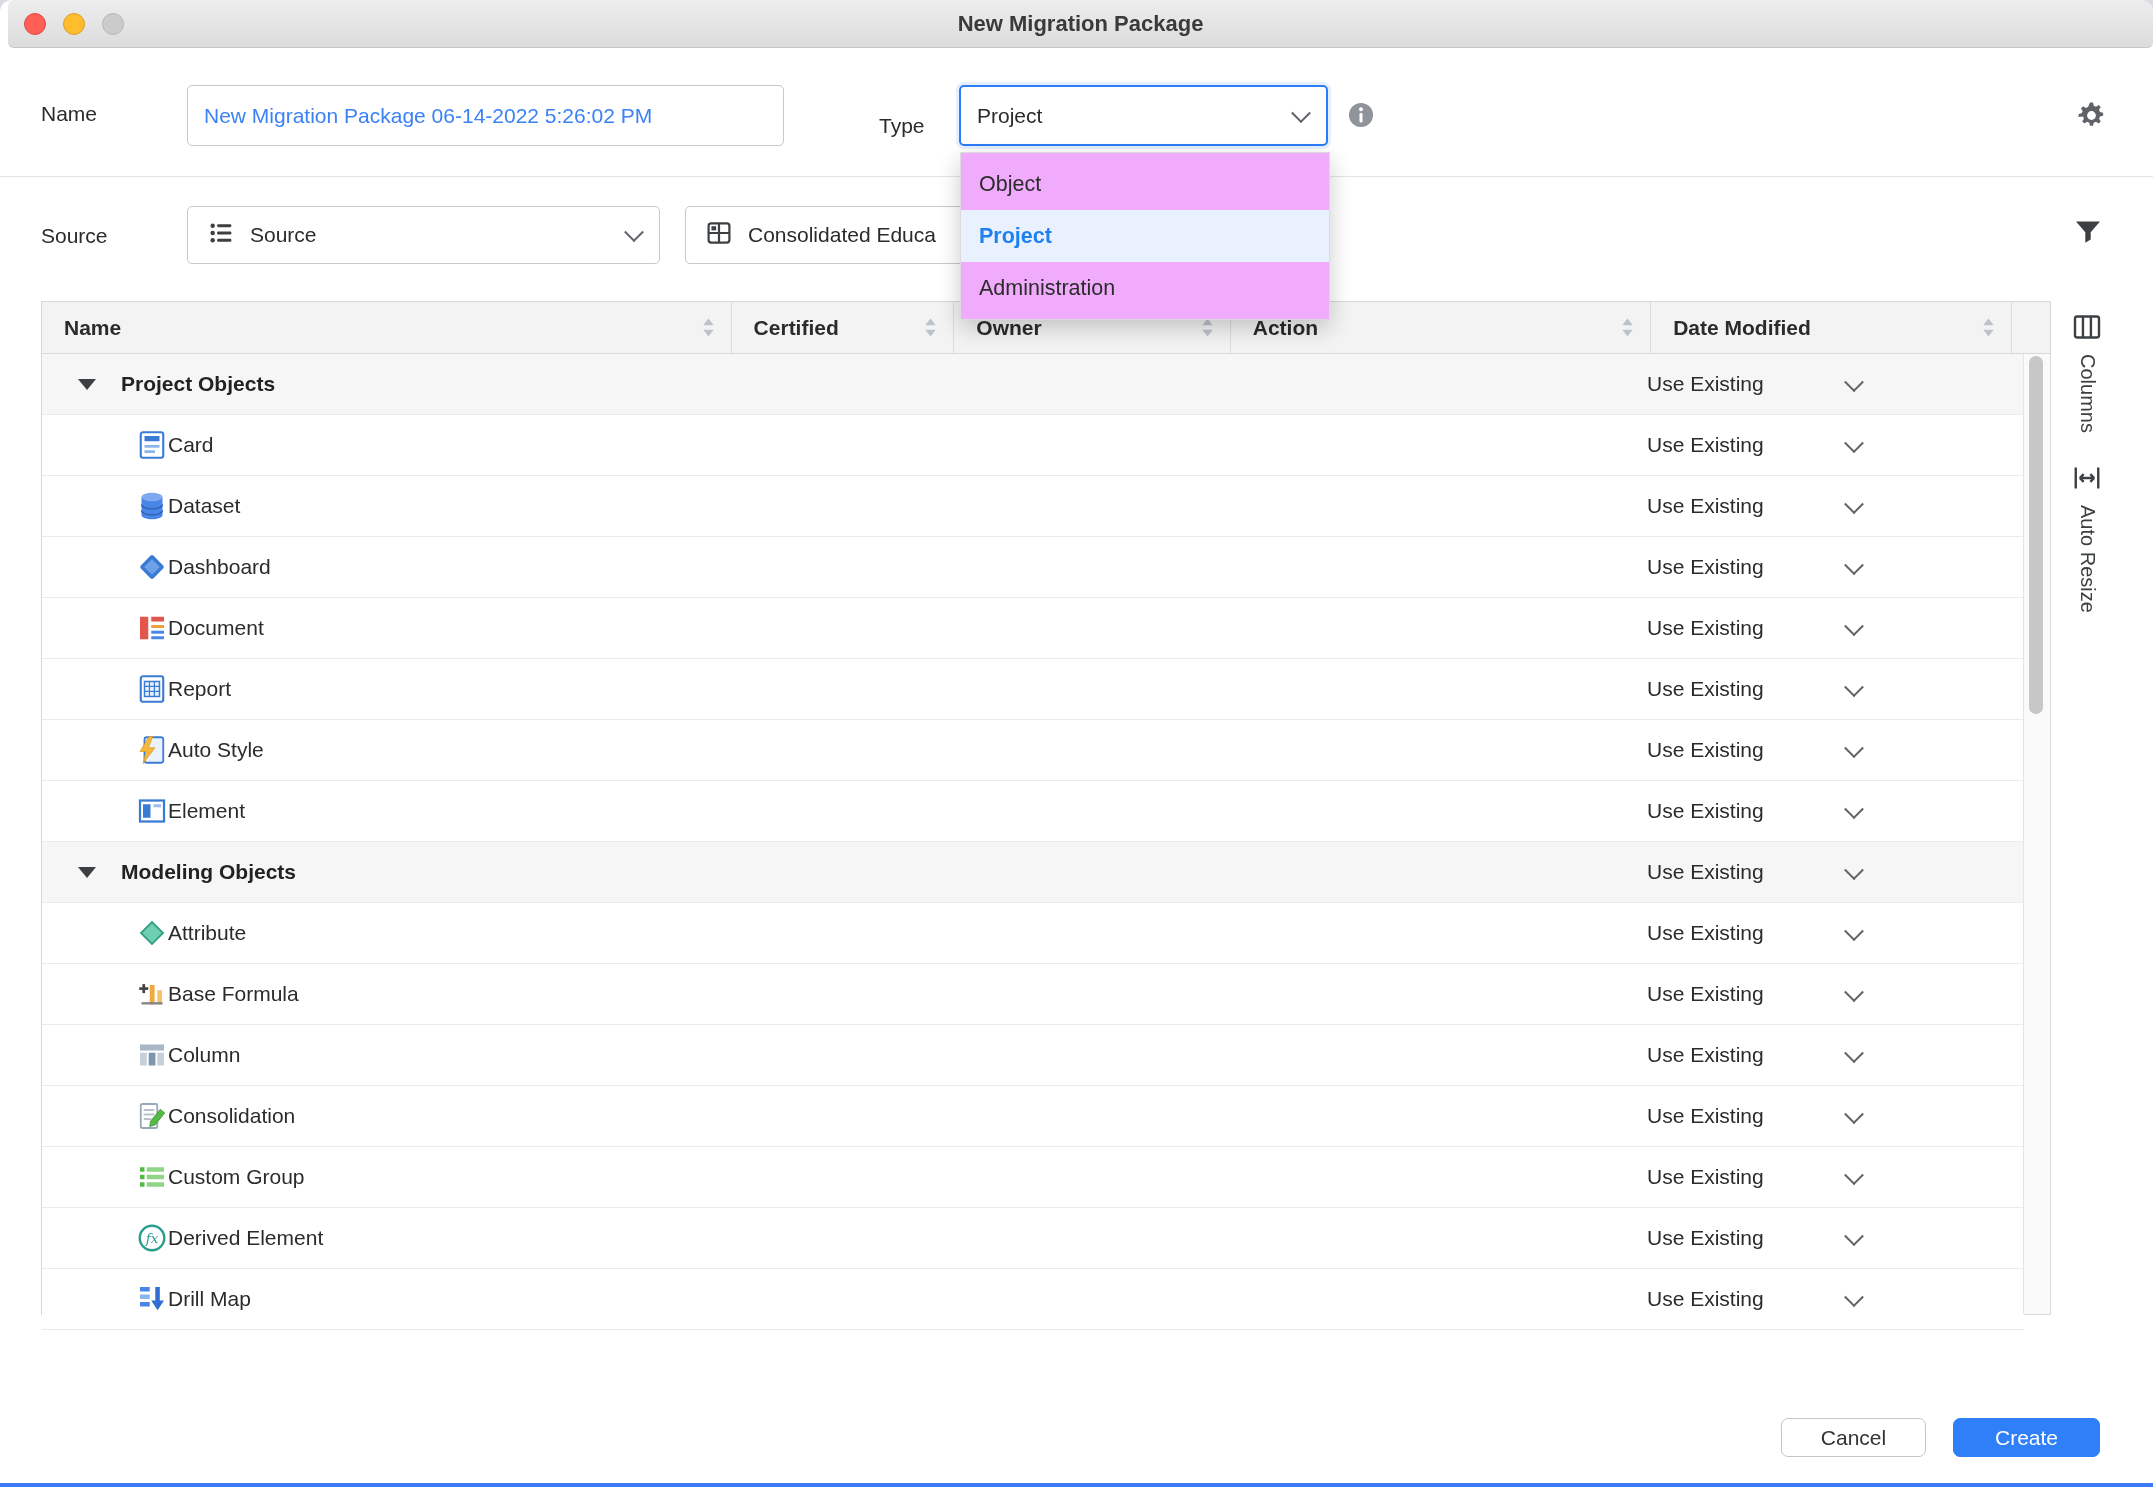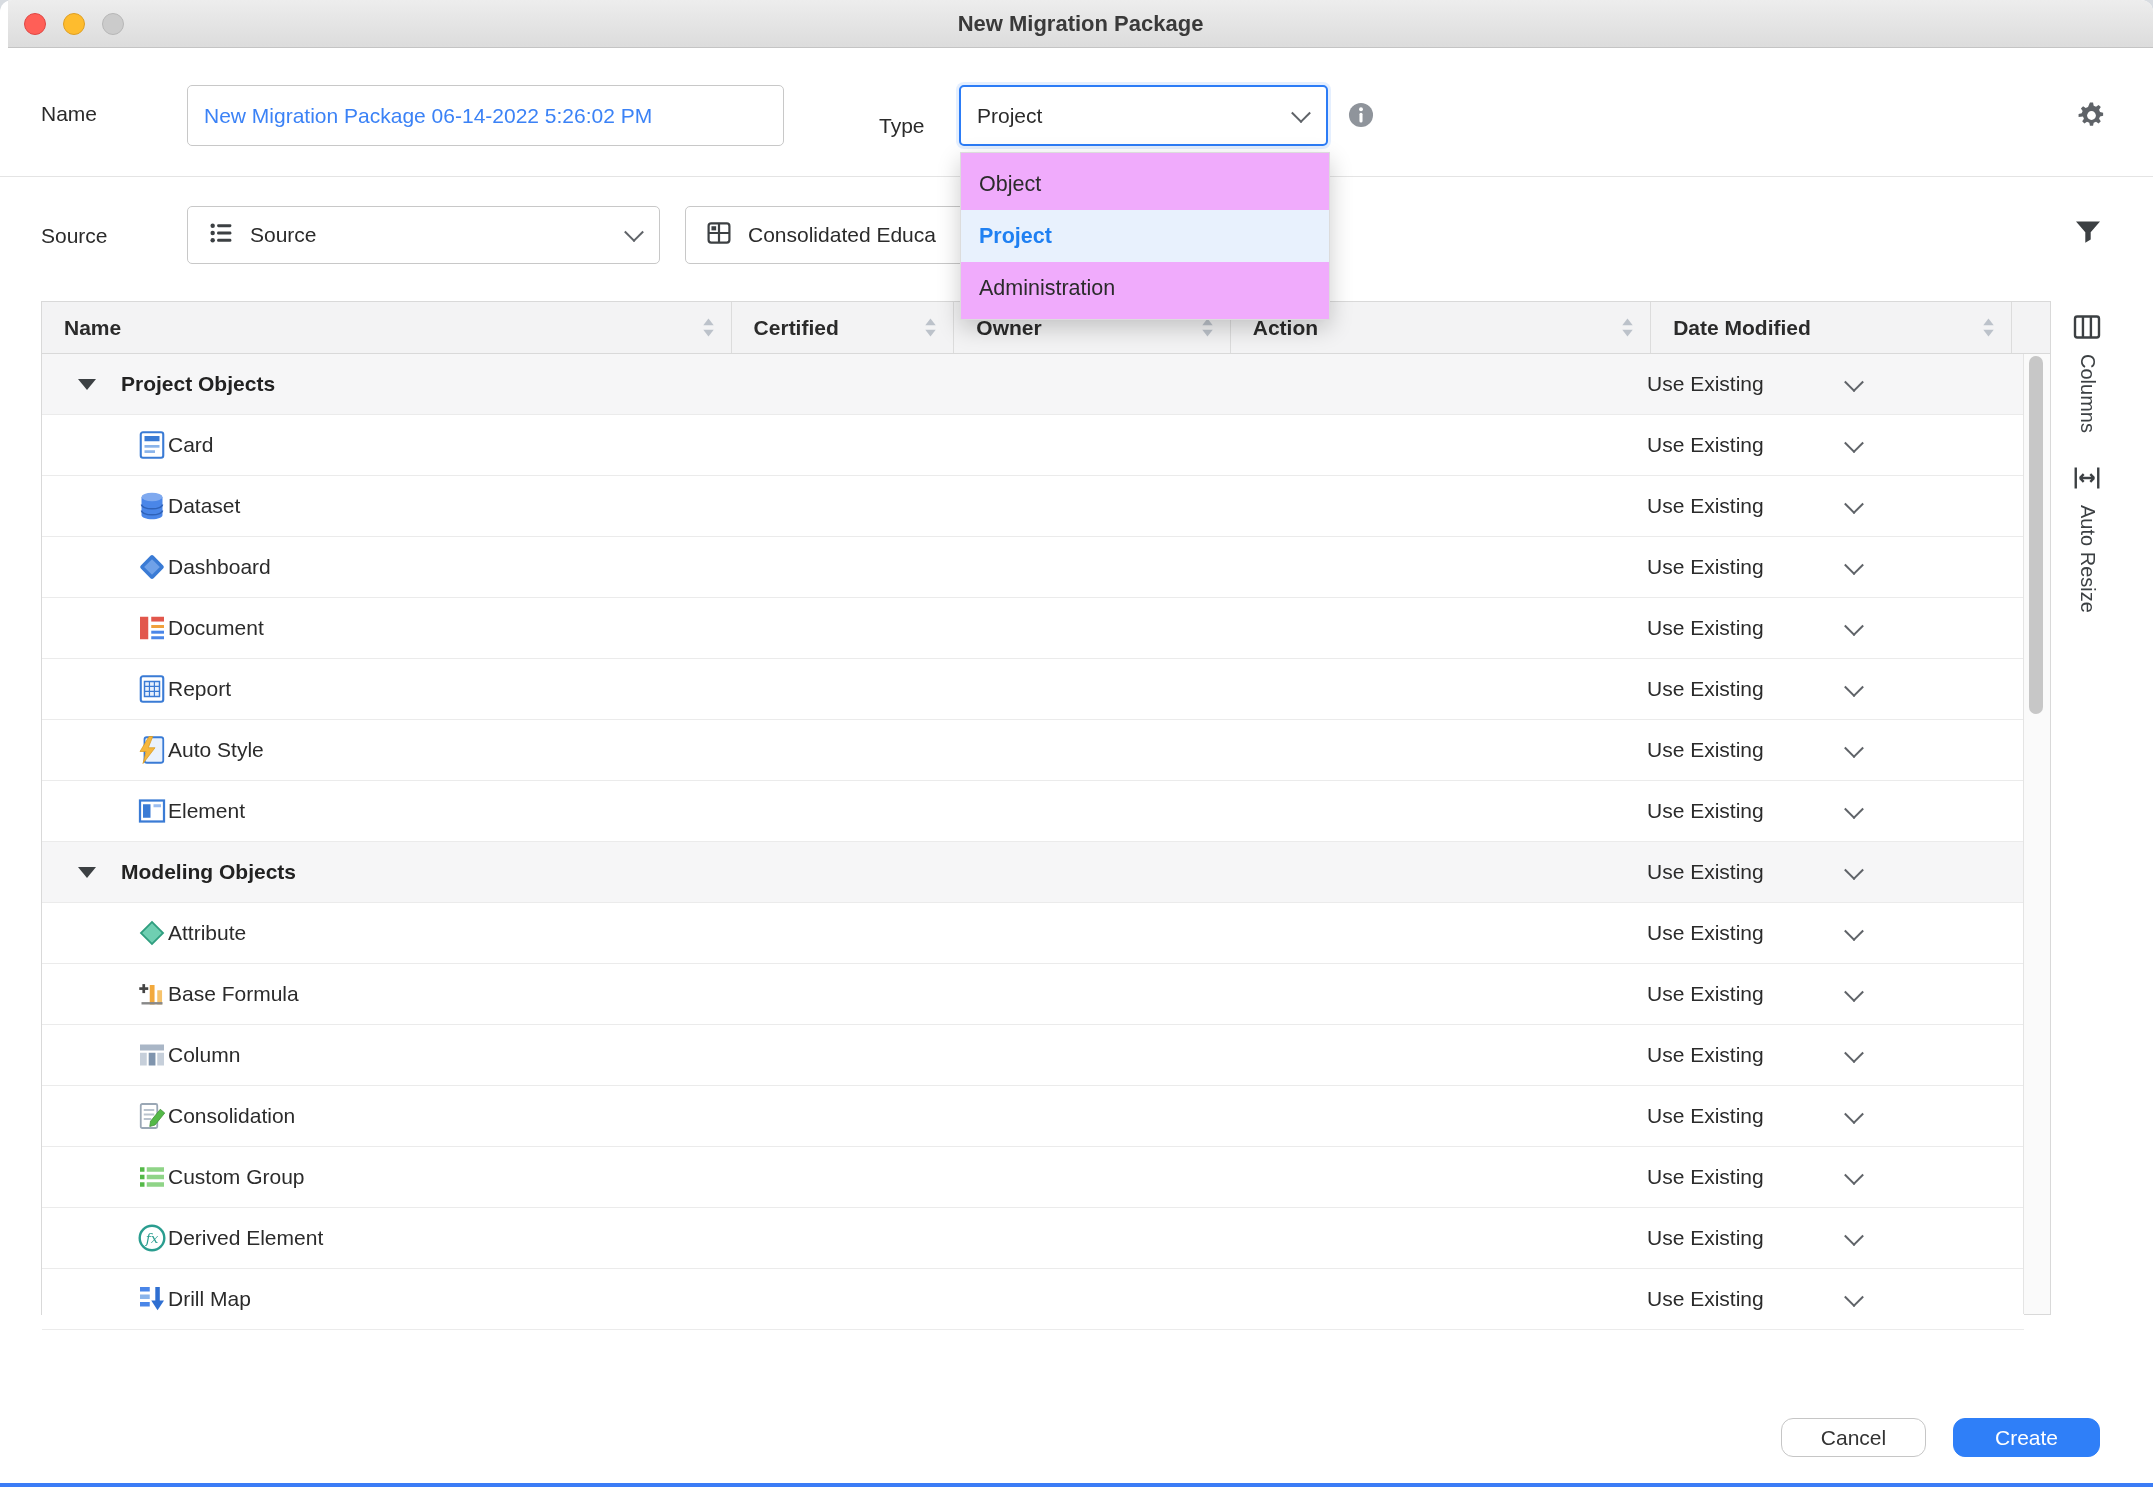--- a/index.html
+++ b/index.html
@@ -1,21 +1,21 @@
 <!DOCTYPE html>
 <html><head>
 <meta charset="utf-8">
 <style>
   html,body{margin:0;padding:0;width:2153px;height:1487px;overflow:hidden;background:#d8dce1;
             font-family:"Liberation Sans", sans-serif;}
   .window{position:absolute;inset:0;background:#fff;border-radius:12px 12px 0 0;overflow:hidden;}
 
   
   .titlebar{position:absolute;top:0;left:8px;right:0;height:47px;
-            background:linear-gradient(#ededed,#dcdcdc);border-bottom:1px solid #c4c4c4;}
+            background:linear-gradient(#ededed,#dcdcdc);border-bottom:1px solid #c4c4c4;border-radius:6px;}
   .lights{position:absolute;left:16px;top:0;height:47px;display:flex;align-items:center;gap:17px;}
   .light{width:22px;height:22px;border-radius:50%;display:inline-block;box-sizing:border-box;}
   .light.red{background:#ff5f57;border:1px solid #df4744;}
   .light.yellow{background:#febc2e;border:1px solid #de9f23;}
   .light.gray{background:#cscs;background:#cbcbcb;border:1px solid #b7b7b7;}
   .wtitle{text-align:center;line-height:47px;font-size:22px;font-weight:bold;color:#3a3a3a;}
 
   
   .flabel{position:absolute;font-size:21px;color:#2b2b2b;}
   #name-label{left:41px;top:102px;}
@@ -76,21 +76,21 @@
   .vscroll{position:absolute;right:0;top:52px;bottom:0;width:26px;background:#fafafa;border-left:1px solid #e4e4e4;}
   .vthumb{position:absolute;left:5px;top:2px;width:14px;height:358px;border-radius:7px;background:#c7c7c7;cursor:grab;}
 
   
   .side-tools{position:absolute;left:2058px;top:312px;width:58px;display:flex;flex-direction:column;align-items:center;}
   .vlabel{writing-mode:vertical-rl;font-size:20px;color:#3c4043;margin-top:8px;white-space:nowrap;}
   .tool{display:flex;flex-direction:column;align-items:center;cursor:pointer;}
   .tool + .tool{margin-top:30px;}
 
   
-  .btn{position:absolute;top:1418px;height:39px;box-sizing:border-box;border-radius:12px;font-size:21px;
+  .btn{position:absolute;top:1418px;height:39px;box-sizing:border-box;border-radius:7px;font-size:21px;
        display:flex;align-items:center;justify-content:center;cursor:pointer;font-family:"Liberation Sans",sans-serif;}
   #cancel-btn{left:1781px;width:145px;background:#fff;border:1px solid #c6c6c6;color:#333;}
   #create-btn{left:1953px;width:147px;background:#2f7ff8;border:1px solid #2f7ff8;color:#fff;}
   .bottom-strip{position:absolute;left:0;right:0;bottom:0;height:4px;background:#3b7cf6;}
 </style>
 </head>
 <body>
 
 <div class="window">
 

